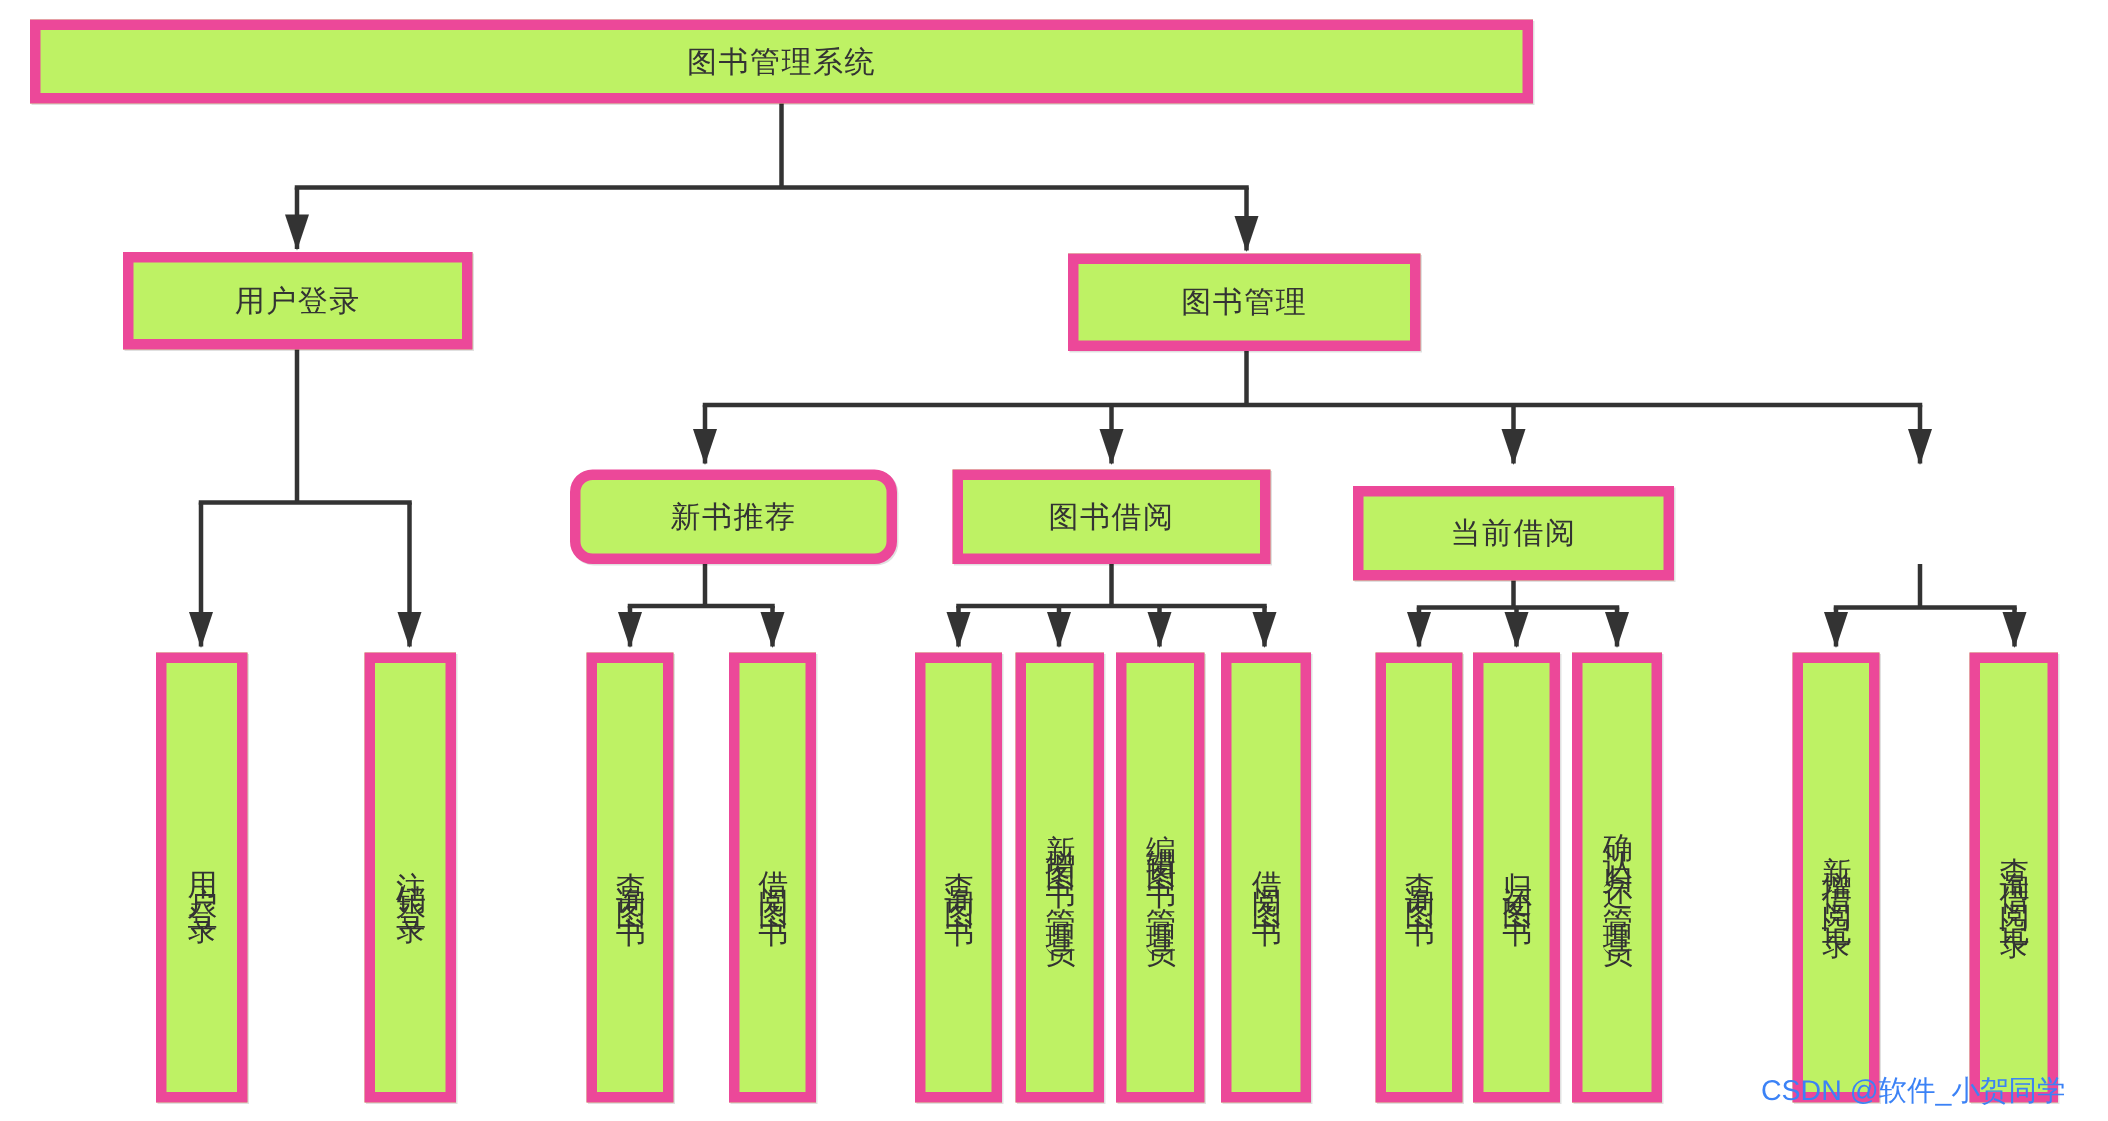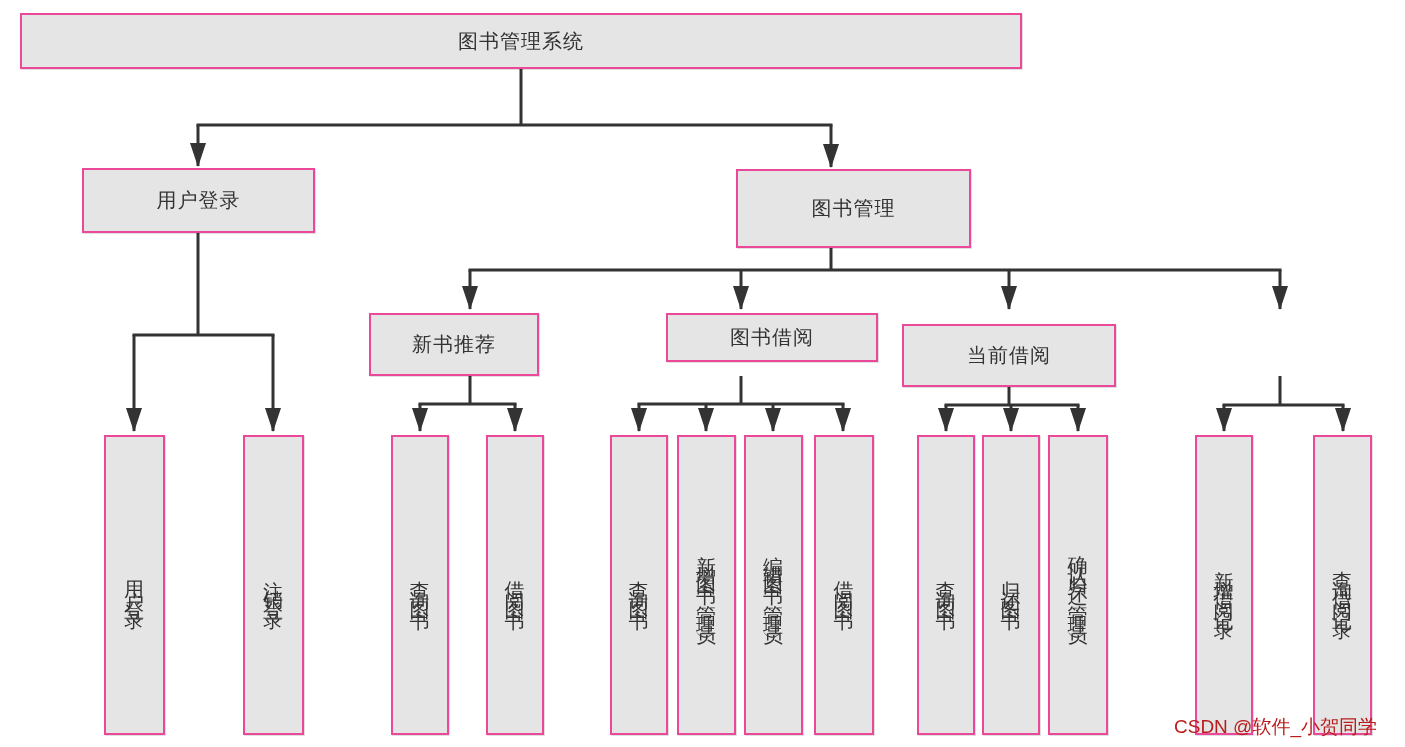--- a/index.html
+++ b/index.html
@@ -17,22 +17,22 @@
   }
   .connectors {
     position: absolute;
     left: 0; top: 0;
     width: 1405px; height: 747px;
     z-index: 0;
   }
   .box {
     position: absolute;
     box-sizing: border-box;
-    border: 2px solid #ec4899;
-    background: #e5e5e5;
+    border: 7px solid #ec4899;
+    background: #bef264;
     display: flex;
     align-items: center;
     justify-content: center;
     color: #333333;
     z-index: 1;
     box-shadow: 1px 1px 0 rgba(0,0,0,0.12);
   }
   .hlabel {
     font-size: 20px;
     letter-spacing: 1px;
@@ -45,21 +45,21 @@
     letter-spacing: 10px;
     line-height: 1;
     white-space: nowrap;
   }
   .watermark {
     position: absolute;
     left: 1174px;
     top: 714px;
     width: 215px;
     font-size: 19px;
-    color: #b91c1c;
+    color: #3b82f6;
     white-space: nowrap;
     z-index: 2;
   }
 </style>
 </head>
 <body>
 
 <div class="canvas">
 
   <svg class="connectors" viewBox="0 0 1405 747" xmlns="http://www.w3.org/2000/svg">
@@ -112,28 +112,28 @@
     </g>
   </svg>
 
   <div class="box" style="left:20px; top:13px; width:1002px; height:56px;">
     <span class="hlabel">图书管理系统</span>
   </div>
 
   <div class="box" style="left:82px; top:168px; width:233px; height:65px;">
     <span class="hlabel">用户登录</span>
   </div>
-  <div class="box" style="left:736px; top:169px; width:235px; height:79px;">
+  <div class="box" style="left:712px; top:169px; width:235px; height:65px;">
     <span class="hlabel">图书管理</span>
   </div>
 
-  <div class="box" style="left:369px; top:313px; width:170px; height:63px;">
+  <div class="box" style="left:380px; top:313px; width:218px; height:63px;border-radius:15px;">
     <span class="hlabel">新书推荐</span>
   </div>
-  <div class="box" style="left:635px; top:313px; width:212px; height:49px;margin-left:31px;">
+  <div class="box" style="left:635px; top:313px; width:212px; height:63px;">
     <span class="hlabel">图书借阅</span>
   </div>
   <div class="box" style="left:902px; top:313px; width:214px; height:63px;margin-top:11px;">
     <span class="hlabel">当前借阅</span>
   </div>
 
   <div class="box" style="left:104px; top:435px; width:61px; height:300px;">
     <span class="vlabel">用户登录</span>
   </div>
   <div class="box" style="left:243px; top:435px; width:61px; height:300px;">

